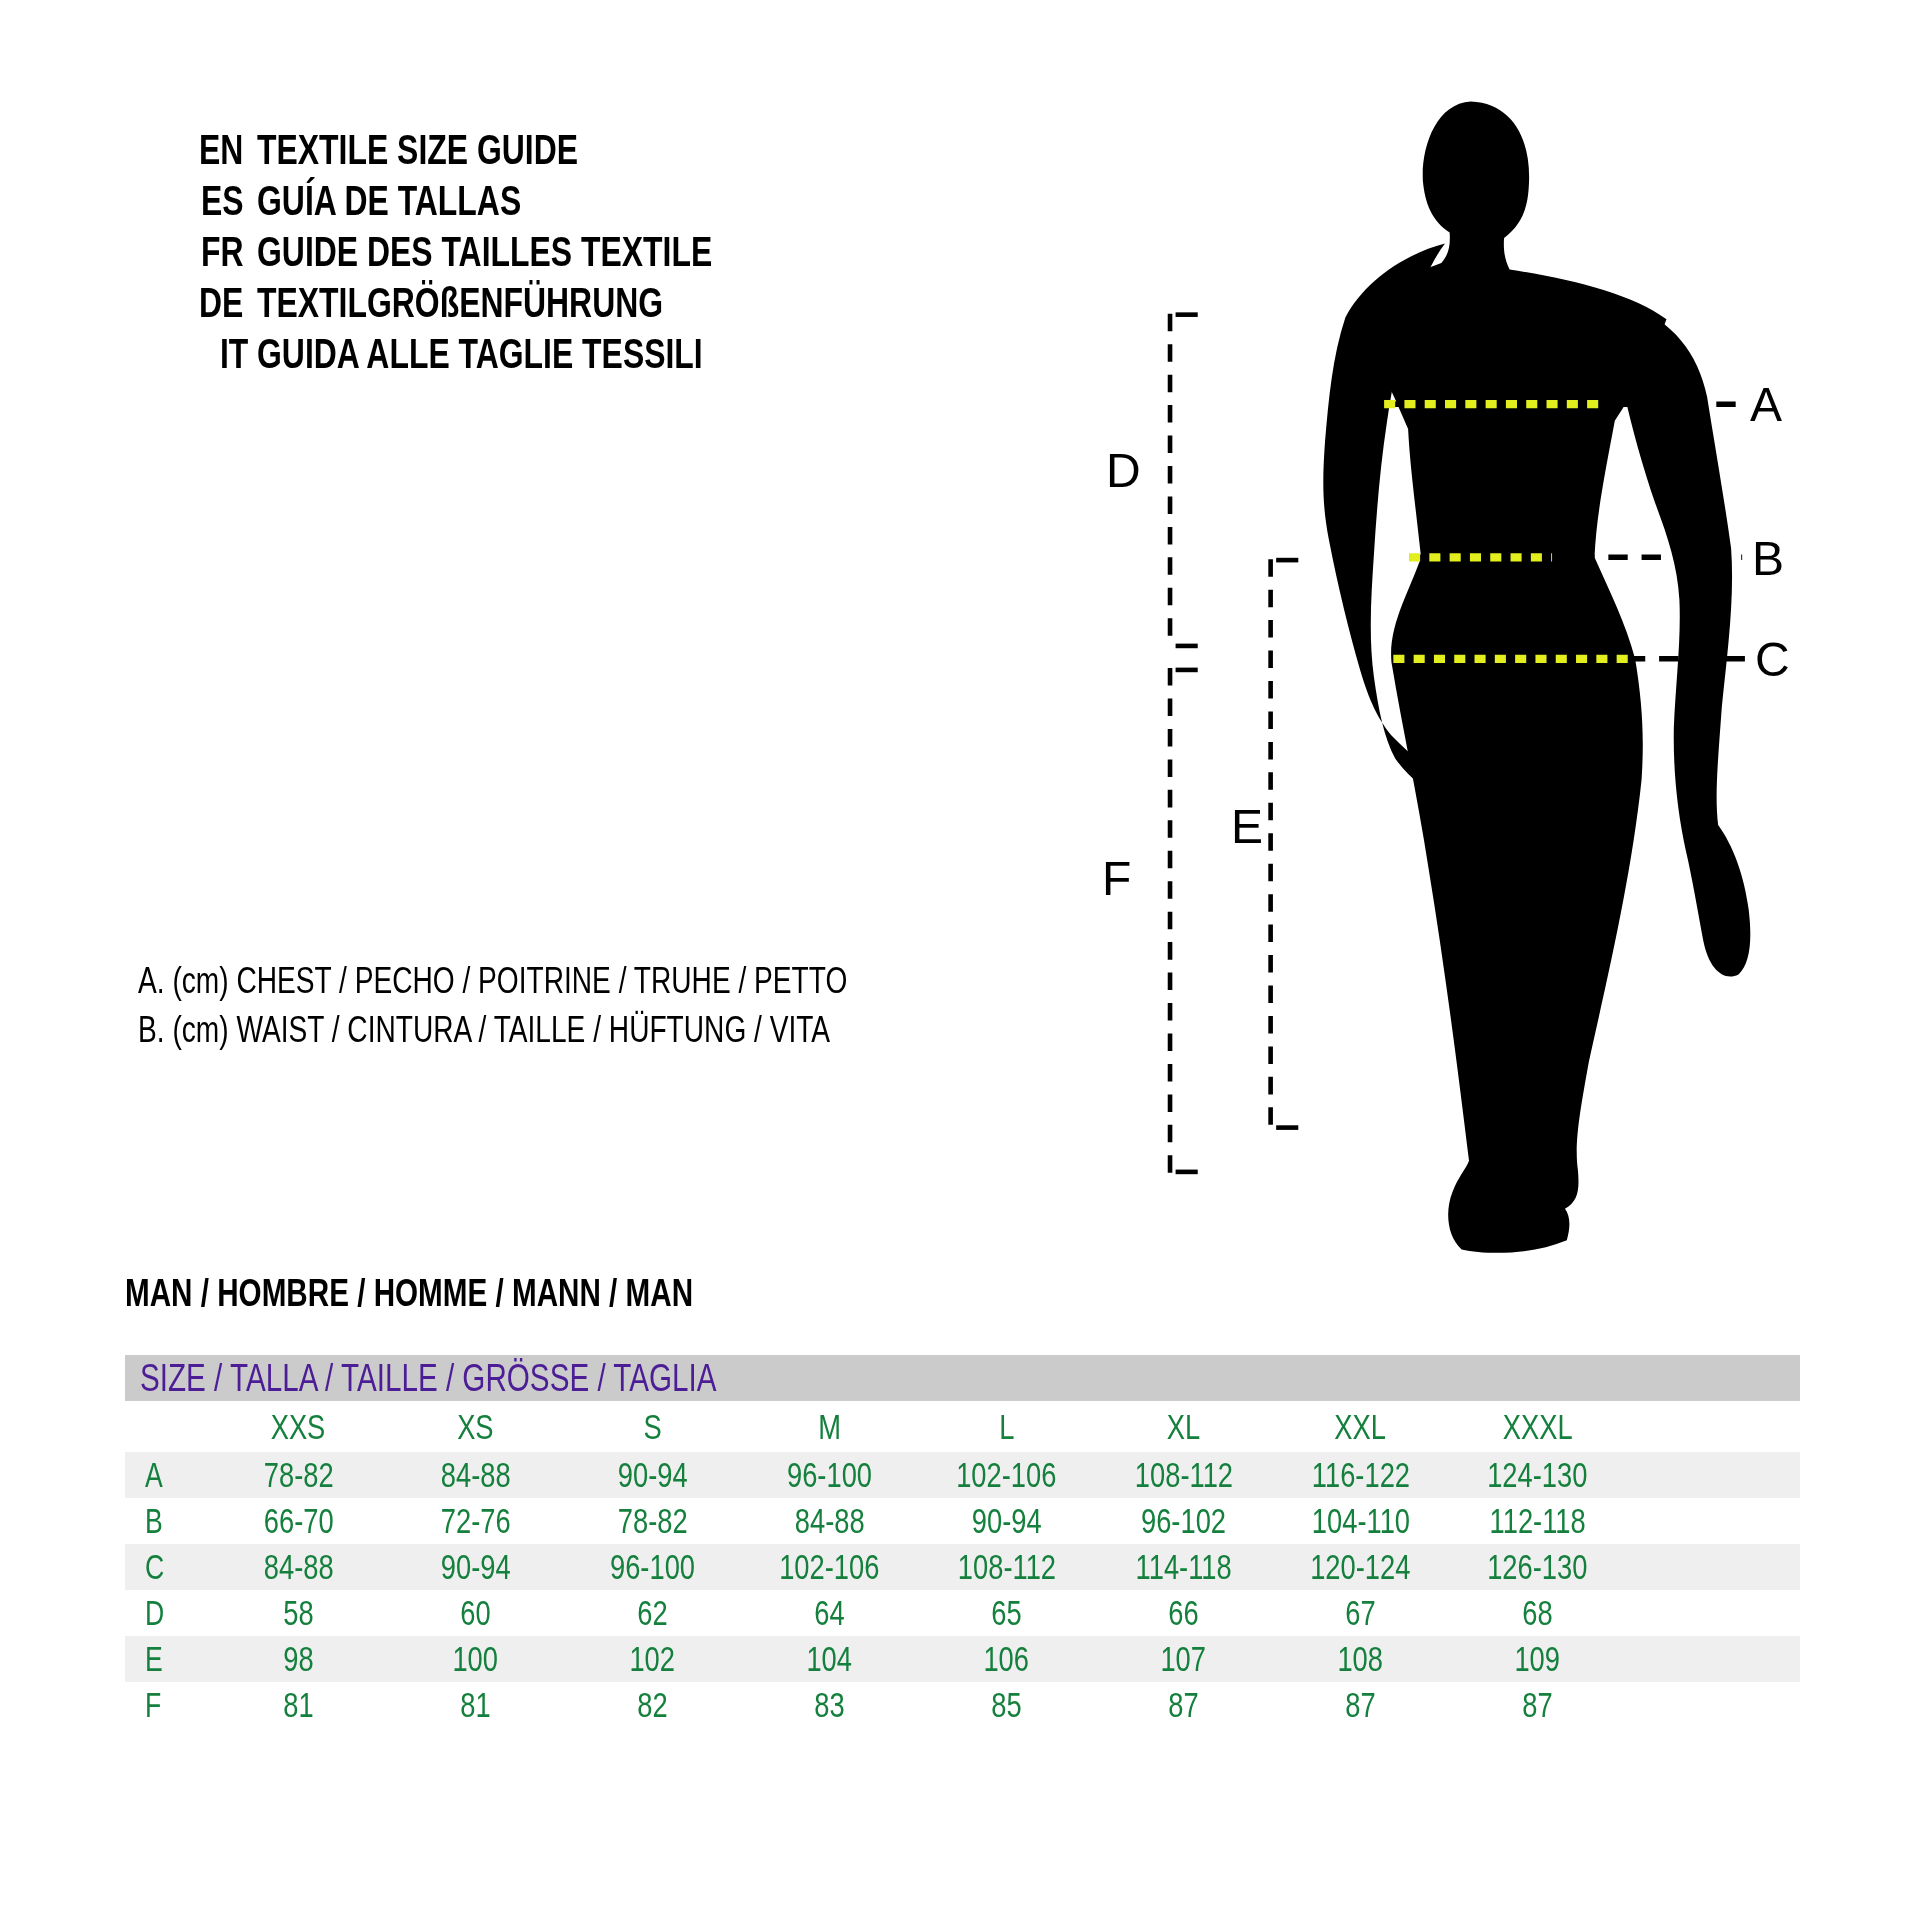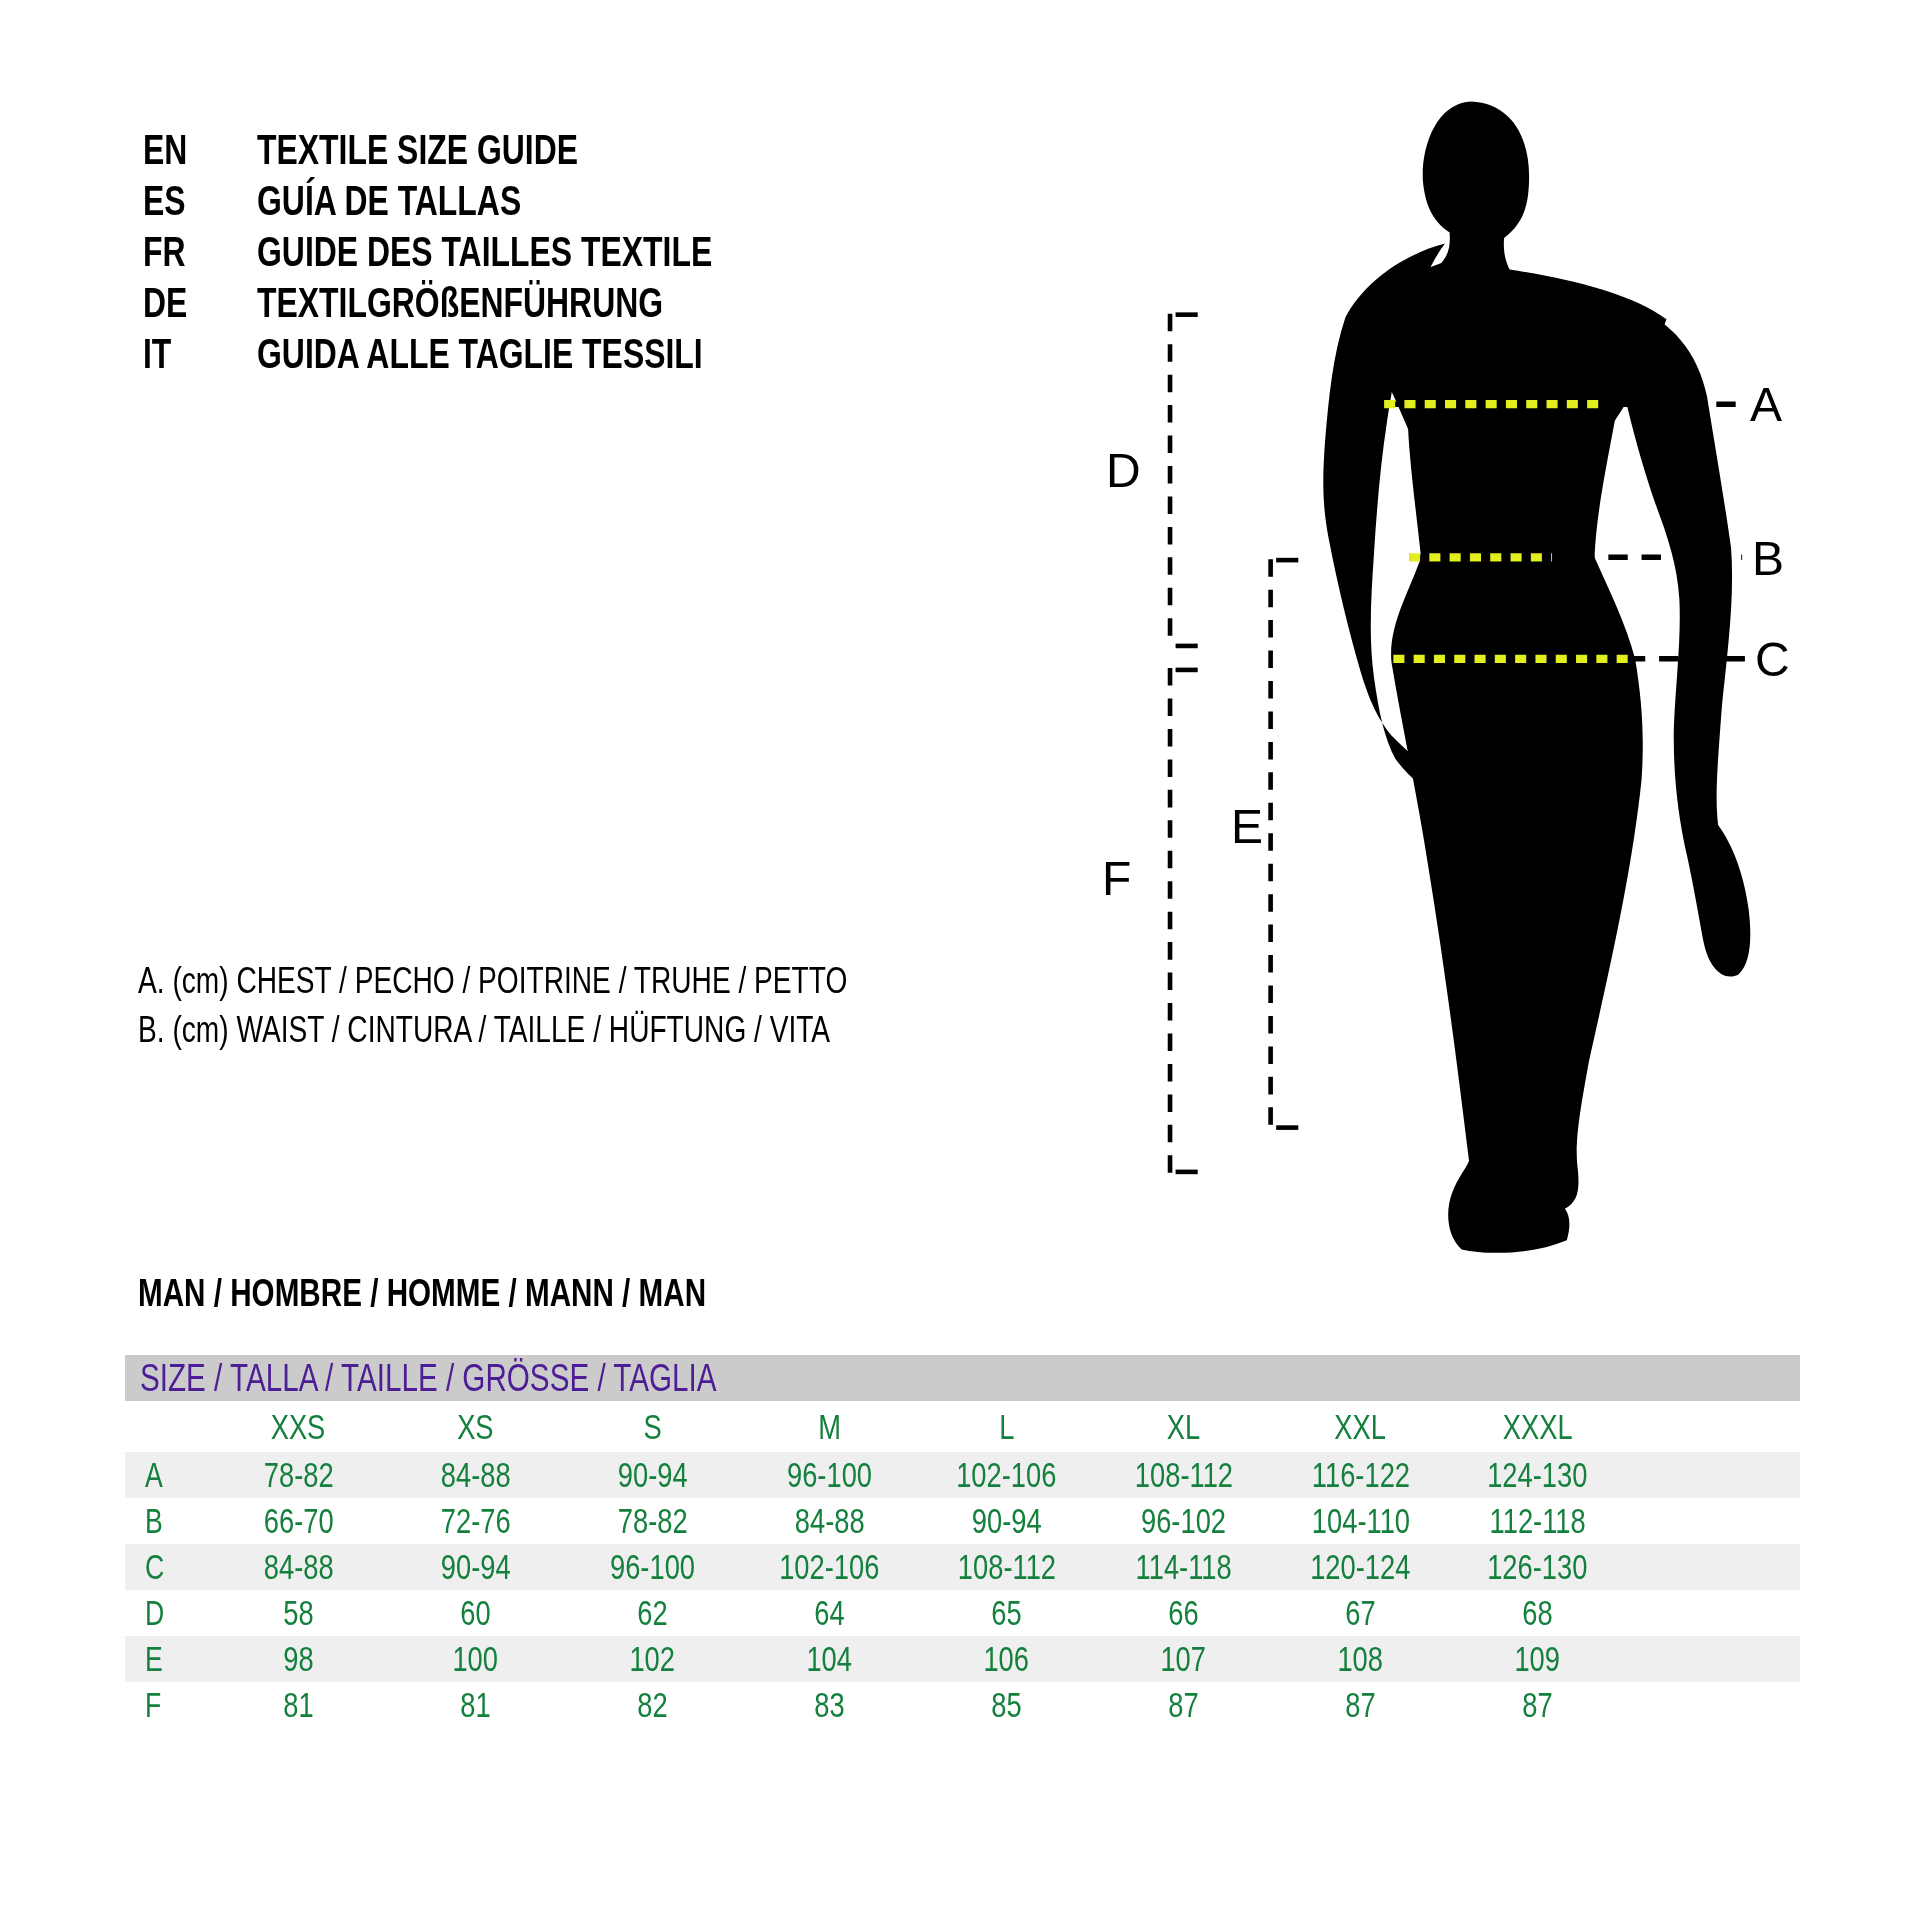--- a/index.html
+++ b/index.html
@@ -5,30 +5,30 @@
   html,body{margin:0;padding:0;background:#fff;}
   .canvas{
     position:relative;width:1923px;height:1923px;background:#ffffff;
     font-family:"Liberation Sans",sans-serif;color:#000;overflow:hidden;
   }
   
   .cxl{display:inline-block;transform:scaleX(0.76);transform-origin:0 50%;white-space:nowrap;}
   .cxc{display:inline-block;transform:scaleX(0.78);transform-origin:50% 50%;white-space:nowrap;}
 
   
-  .langs{position:absolute;left:143px;top:124px;}
+  .langs{position:absolute;left:143px;top:124px;text-align:right;}
   .lrow{display:flex;height:51px;align-items:center;font-size:42px;font-weight:bold;}
   .lcode{width:114px;}
 
   
   .legend{position:absolute;left:138px;top:956px;}
   .legrow{height:49px;display:flex;align-items:center;font-size:37px;font-weight:normal;}
 
   
-  .category{position:absolute;left:138px;top:1270px;height:46px;display:flex;align-items:center;
+  .category{position:absolute;left:125px;top:1270px;height:46px;display:flex;align-items:center;
     font-size:39px;font-weight:bold;}
 
   
   .mlabel{position:absolute;font-size:48px;font-weight:normal;color:#000;}
 
   
   .tbl{position:absolute;left:125px;top:1355px;width:1675px;}
   .tbl-title{height:46px;background:#cbcbcc;display:flex;align-items:center;
     padding-left:14.8px;font-size:39px;color:#4c1d95;}
   .trow{display:grid;grid-template-columns:85px repeat(8,177px) 1fr;height:46px;align-items:center;

